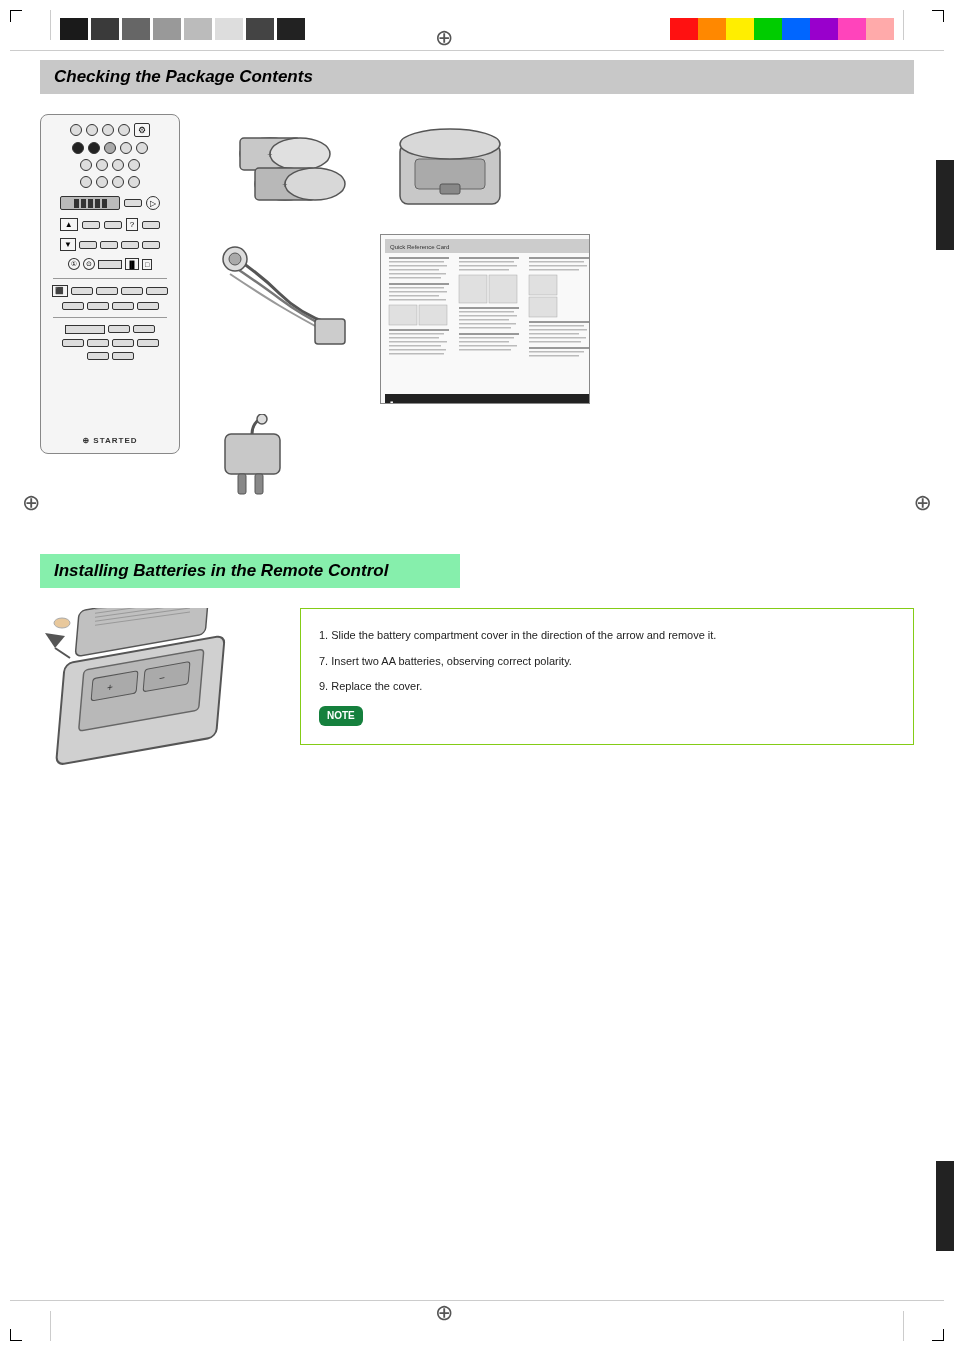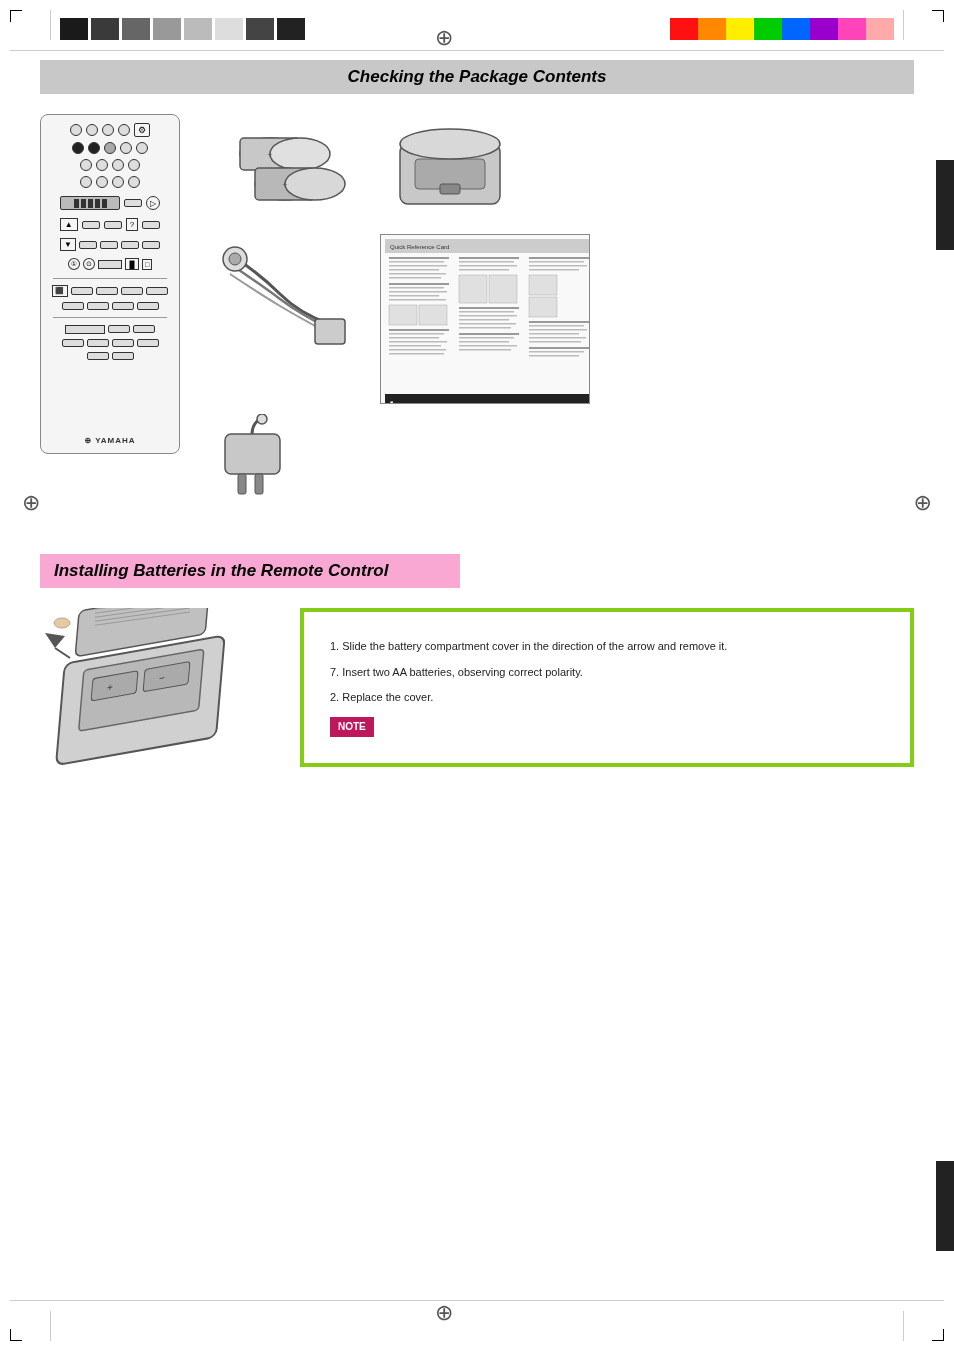--- a/index.html
+++ b/index.html
@@ -100,21 +100,20 @@
     .section-header {
       background: #c8c8c8;
       padding: 7px 14px;
       font-size: 17px;
       font-style: italic;
       font-weight: bold;
       color: #000;
       margin-bottom: 10px;
       display: inline-block;
       width: 100%;
-      text-align: center;
     }
 
     
     .package-contents {
       display: flex;
       flex-direction: row;
       gap: 20px;
       align-items: flex-start;
       margin-bottom: 30px;
       padding: 10px 0;
@@ -179,58 +178,59 @@
       color: #333;
       margin-top: auto;
     }
 
     
     .installing-section {
       margin-top: 10px;
     }
 
     .installing-header {
-      background: #f9a8d4;
+      background: #86efac;
       padding: 7px 14px;
       font-size: 17px;
       font-style: italic;
       font-weight: bold;
       color: #000;
       margin-bottom: 20px;
       display: inline-block;
       width: 48%;
     }
 
     .installing-content {
       display: flex;
       flex-direction: row;
       gap: 30px;
       align-items: flex-start;
     }
 
     
     .text-box {
       flex: 1;
-      border: 4px solid #84cc16;
-      padding: 26px;
+      border: 1px solid #84cc16;
+      padding: 18px;
       min-height: 120px;
       background: #fff;
       font-size: 11px;
       line-height: 1.6;
       color: #333;
     }
 
     .note-badge {
-      background: #be185d;
+      background: #15803d;
       color: #fff;
       font-size: 10px;
       font-weight: bold;
       padding: 2px 8px;
       display: inline-block;
       margin-top: 10px;
+      border-radius: 6px;
     }
 
     
     .page-line-top {
       position: absolute;
       top: 50px;
       left: 10px;
       right: 10px;
       height: 1px;
       background: #ccc;
@@ -431,21 +431,21 @@
         <div class="remote-btn-small" style="width:22px;"></div>
         <div class="remote-btn-small" style="width:22px;"></div>
         <div class="remote-btn-small" style="width:22px;"></div>
       </div>
       <div style="display:flex; gap:3px; margin-top:2px;">
         <div class="remote-btn-small" style="width:22px;"></div>
 
         <div class="remote-btn-small" style="width:22px;"></div>
       </div>
 
-      <div class="remote-yamaha">⊕ YAMAHA</div>
+      <div class="remote-yamaha">⊕ STARTED</div>
     </div>
 
     <div style="display:flex; flex-direction:column; gap:10px; flex:1;">
 
       <div style="display:flex; gap:20px; align-items:flex-start;">
 
         <div style="width:160px; height:110px;">
           <svg viewBox="0 0 160 110" width="160" height="110">
 
             <ellipse cx="70" cy="40" rx="30" ry="16" fill="#d0d0d0" stroke="#555" stroke-width="1.5"></ellipse>
@@ -618,21 +618,21 @@
           <line x1="55" y1="13" x2="150" y2="13" stroke="#999" stroke-width="1" transform="skewY(-8)"></line>
           <line x1="55" y1="17" x2="150" y2="17" stroke="#999" stroke-width="1" transform="skewY(-8)"></line>
           <line x1="55" y1="21" x2="150" y2="21" stroke="#999" stroke-width="1" transform="skewY(-8)"></line>
           <line x1="55" y1="25" x2="150" y2="25" stroke="#999" stroke-width="1" transform="skewY(-8)"></line>
         </svg>
       </div>
 
       <div class="text-box">
         <p style="margin-bottom:8px; font-size:11px; color:#222;">1. Slide the battery compartment cover in the direction of the arrow and remove it.</p>
         <p style="margin-bottom:8px; font-size:11px; color:#222;">7. Insert two AA batteries, observing correct polarity.</p>
-        <p style="font-size:11px; color:#222;">2. Replace the cover.</p>
+        <p style="font-size:11px; color:#222;">9. Replace the cover.</p>
         <div class="note-badge">
           <span>NOTE</span>
         </div>
       </div>
     </div>
   </div>
 
 </div>
 
 </body></html>

